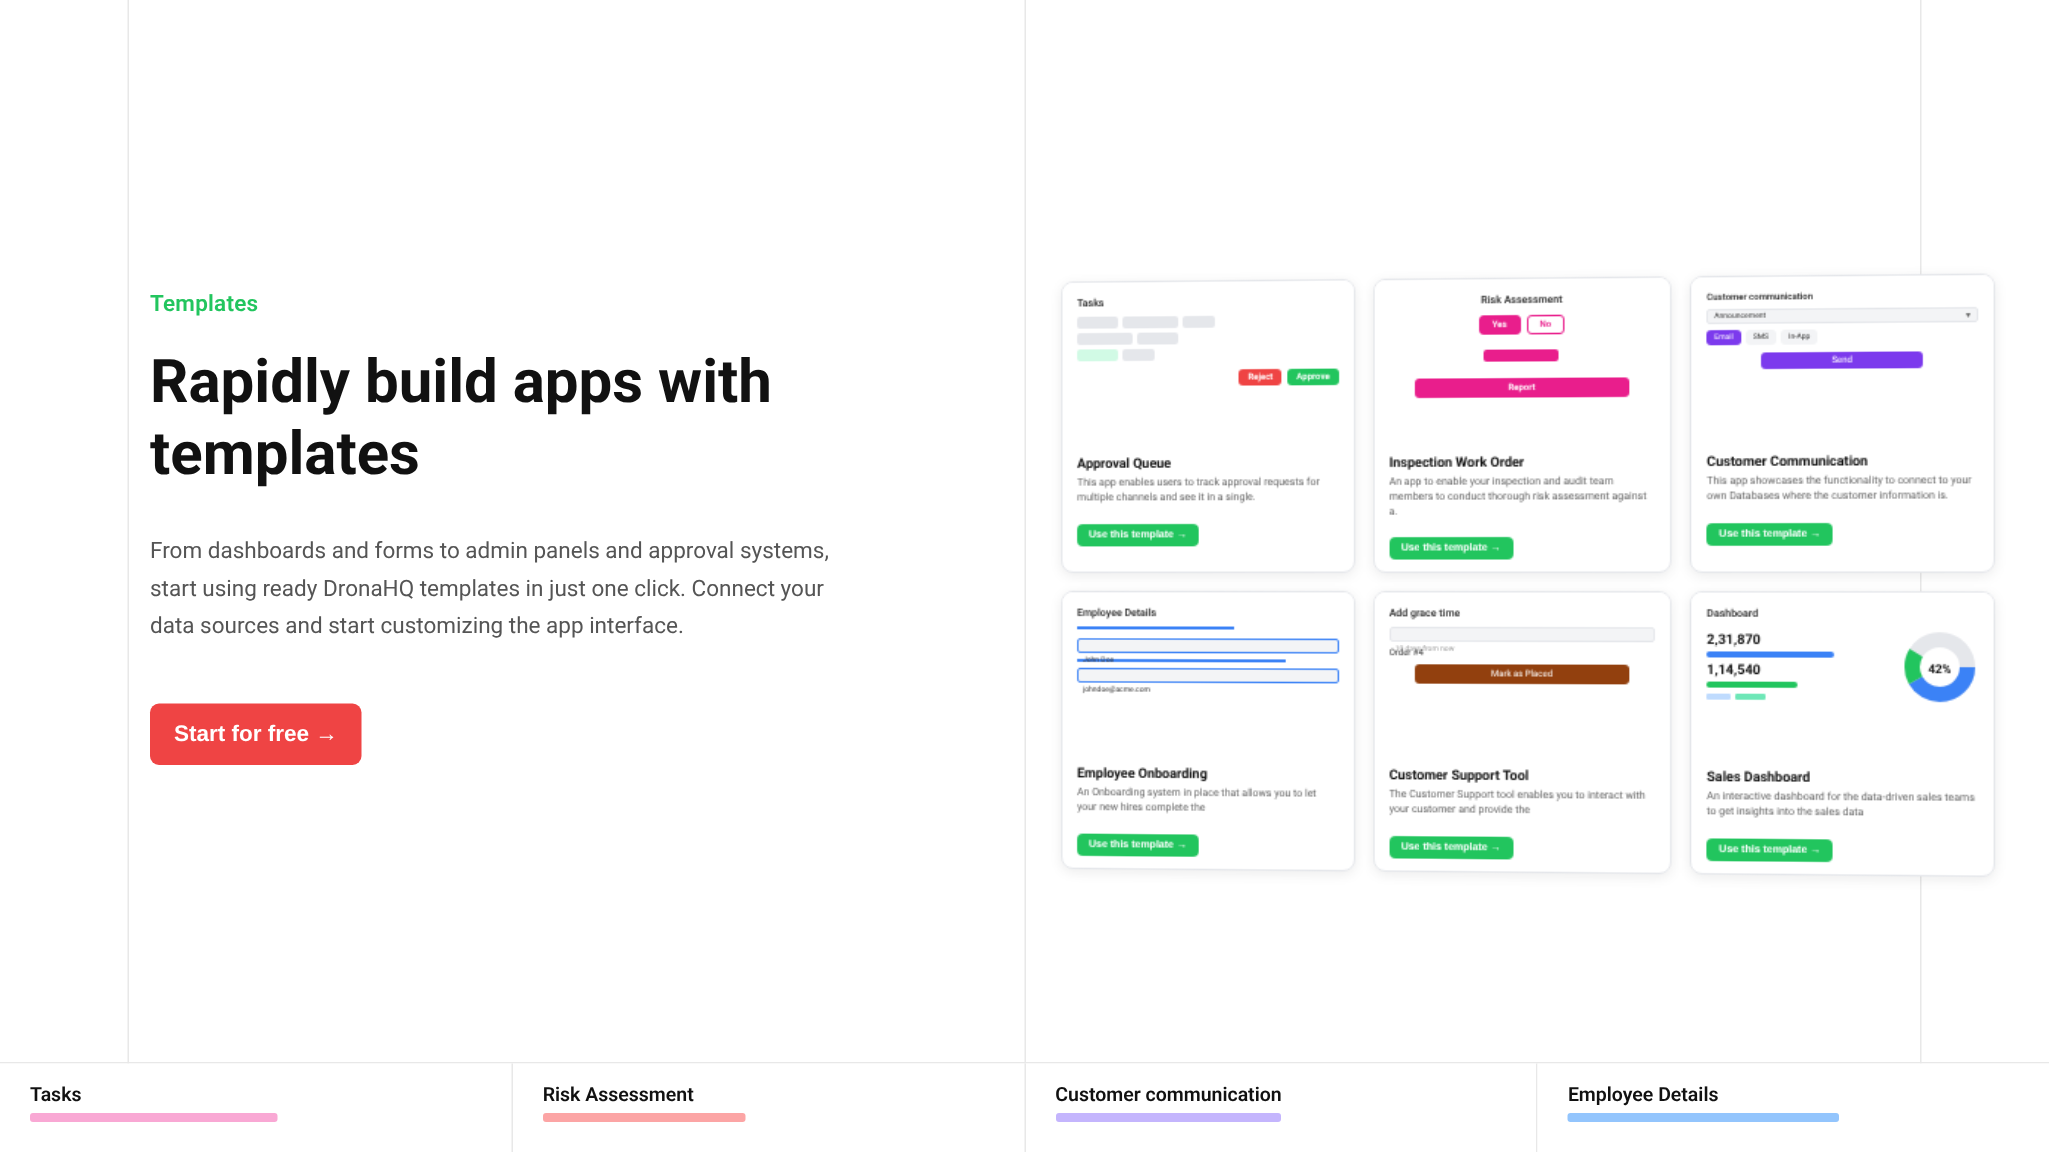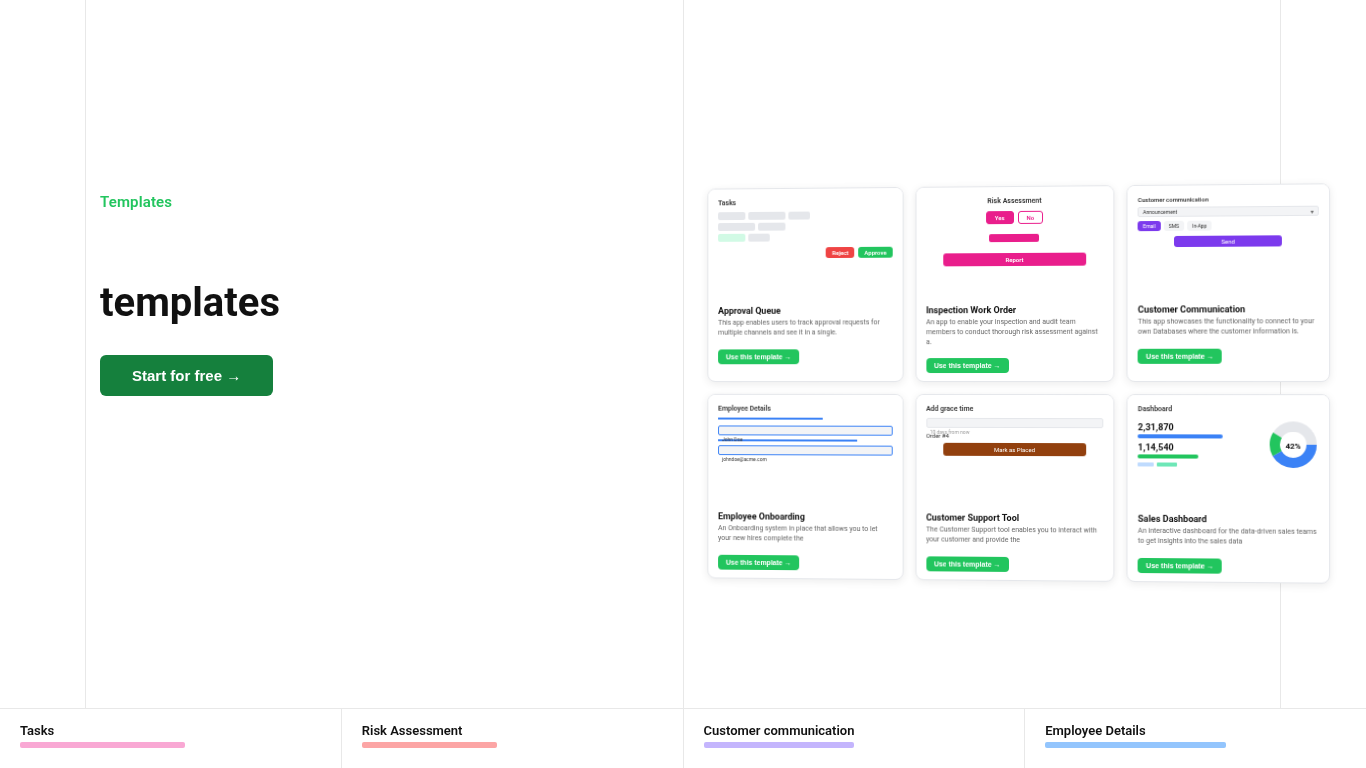--- a/index.html
+++ b/index.html
@@ -52,25 +52,25 @@
       color: #555;
       line-height: 1.65;
       margin-bottom: 40px;
       max-width: 480px;
     }
 
     .cta-button {
       display: inline-flex;
       align-items: center;
       gap: 8px;
-      background: #15803d;
+      background: #ef4444;
       color: #fff;
       font-size: 15px;
       font-weight: 600;
-      padding: 12px 32px;
+      padding: 12px 16px;
       border-radius: 6px;
       border: none;
       cursor: pointer;
       text-decoration: none;
     }
 
     
     .right-panel {
       width: 50%;
       padding: 30px 40px 30px 20px;
@@ -453,23 +453,24 @@
 
   <div class="left-divider"></div>
   <div class="center-divider"></div>
   <div class="right-divider"></div>
 
   <div class="main-section">
 
     <div class="left-panel">
       <div class="templates-label">Templates</div>
       <h1 class="main-heading">
-        <br>
+        <span>Rapidly build apps with</span><br>
         <span>templates</span>
       </h1>
+      <p class="description">From dashboards and forms to admin panels and approval systems, start using ready DronaHQ templates in just one click. Connect your data sources and start customizing the app interface.</p>
       <button class="cta-button">Start for free →</button>
     </div>
 
     <div class="right-panel">
       <div class="template-grid">
 
         <div class="template-card">
           <div class="card-preview preview-tasks">
             <div class="task-header">Tasks</div>
             <div class="task-row">

